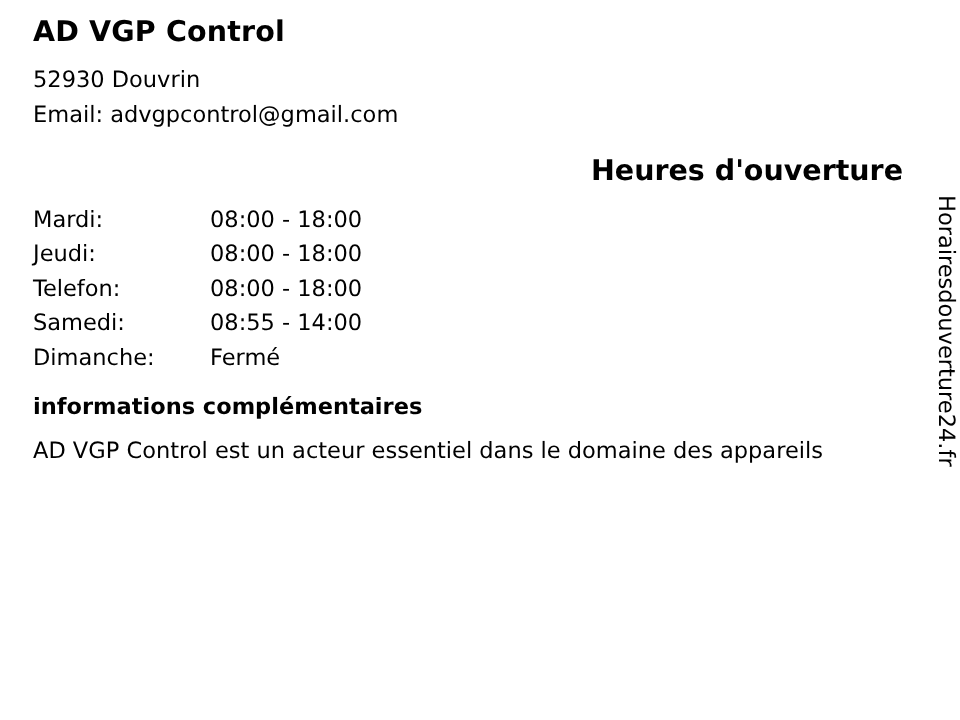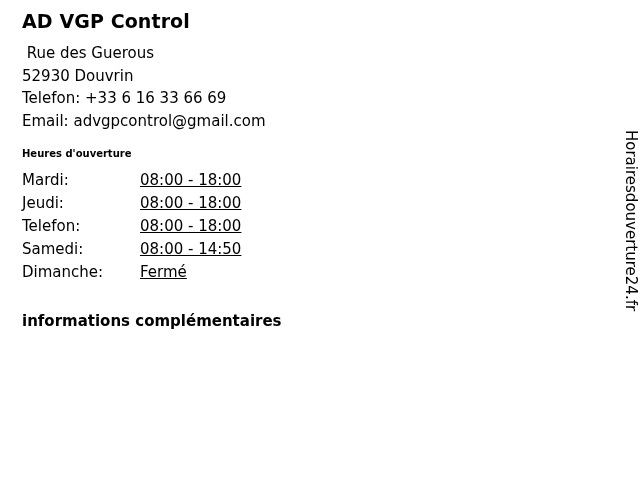--- a/index.html
+++ b/index.html
@@ -41,48 +41,48 @@
 
   .addr-block {
     font-size: 15px;
     line-height: 22.5px;
   }
   .addr-line {
     white-space: pre;
   }
 
   .section-title {
-    font-size: 10px;
+    font-size: 19px;
     font-weight: bold;
     margin-top: 16px;
     margin-bottom: 10px;
+    text-align: right;
   }
 
   table.hours {
     border-collapse: collapse;
     font-size: 15px;
   }
   table.hours td {
     padding: 0;
     line-height: 23px;
     vertical-align: top;
   }
   table.hours td.day {
     width: 118px;
     white-space: nowrap;
   }
   table.hours td.time {
     white-space: nowrap;
-    text-decoration: underline;
   }
 
   .extra-title {
     font-size: 15px;
     font-weight: bold;
-    margin-top: 28px;
+    margin-top: 12px;
     margin-bottom: 9px;
   }
 
   .extra-text {
     font-size: 15px;
     line-height: 23px;
     width: 600px;
   }
   .extra-text .l2 {
     white-space: pre;
@@ -103,23 +103,21 @@
 </head>
 <body>
 
 <div class="page">
 
   <div class="content">
 
     <h1 class="title">AD VGP Control</h1>
 
     <div class="addr-block">
-      <div class="addr-line"> Rue des Guerous</div>
       <div class="addr-line">52930 Douvrin</div>
-      <div class="addr-line">Telefon: +33 6 16 33 66 69</div>
       <div class="addr-line">Email: advgpcontrol@gmail.com</div>
     </div>
 
     <div class="section-title">Heures d'ouverture</div>
 
     <table class="hours">
       <tbody>
         <tr>
           <td class="day">Mardi:</td>
           <td class="time">08:00 - 18:00</td>
@@ -127,31 +125,32 @@
         <tr>
           <td class="day">Jeudi:</td>
           <td class="time">08:00 - 18:00</td>
         </tr>
         <tr>
           <td class="day">Telefon:</td>
           <td class="time">08:00 - 18:00</td>
         </tr>
         <tr>
           <td class="day">Samedi:</td>
-          <td class="time">08:00 - 14:50</td>
+          <td class="time">08:55 - 14:00</td>
         </tr>
         <tr>
           <td class="day">Dimanche:</td>
           <td class="time">Fermé</td>
         </tr>
       </tbody>
     </table>
 
     <div class="extra-title">informations complémentaires</div>
 
     <div class="extra-text">
+      <div>AD VGP Control est un acteur essentiel dans le domaine des appareils</div>
     </div>
 
   </div>
 
   <div class="side-label">Horairesdouverture24.fr</div>
 
 </div>
 
 </body></html>

